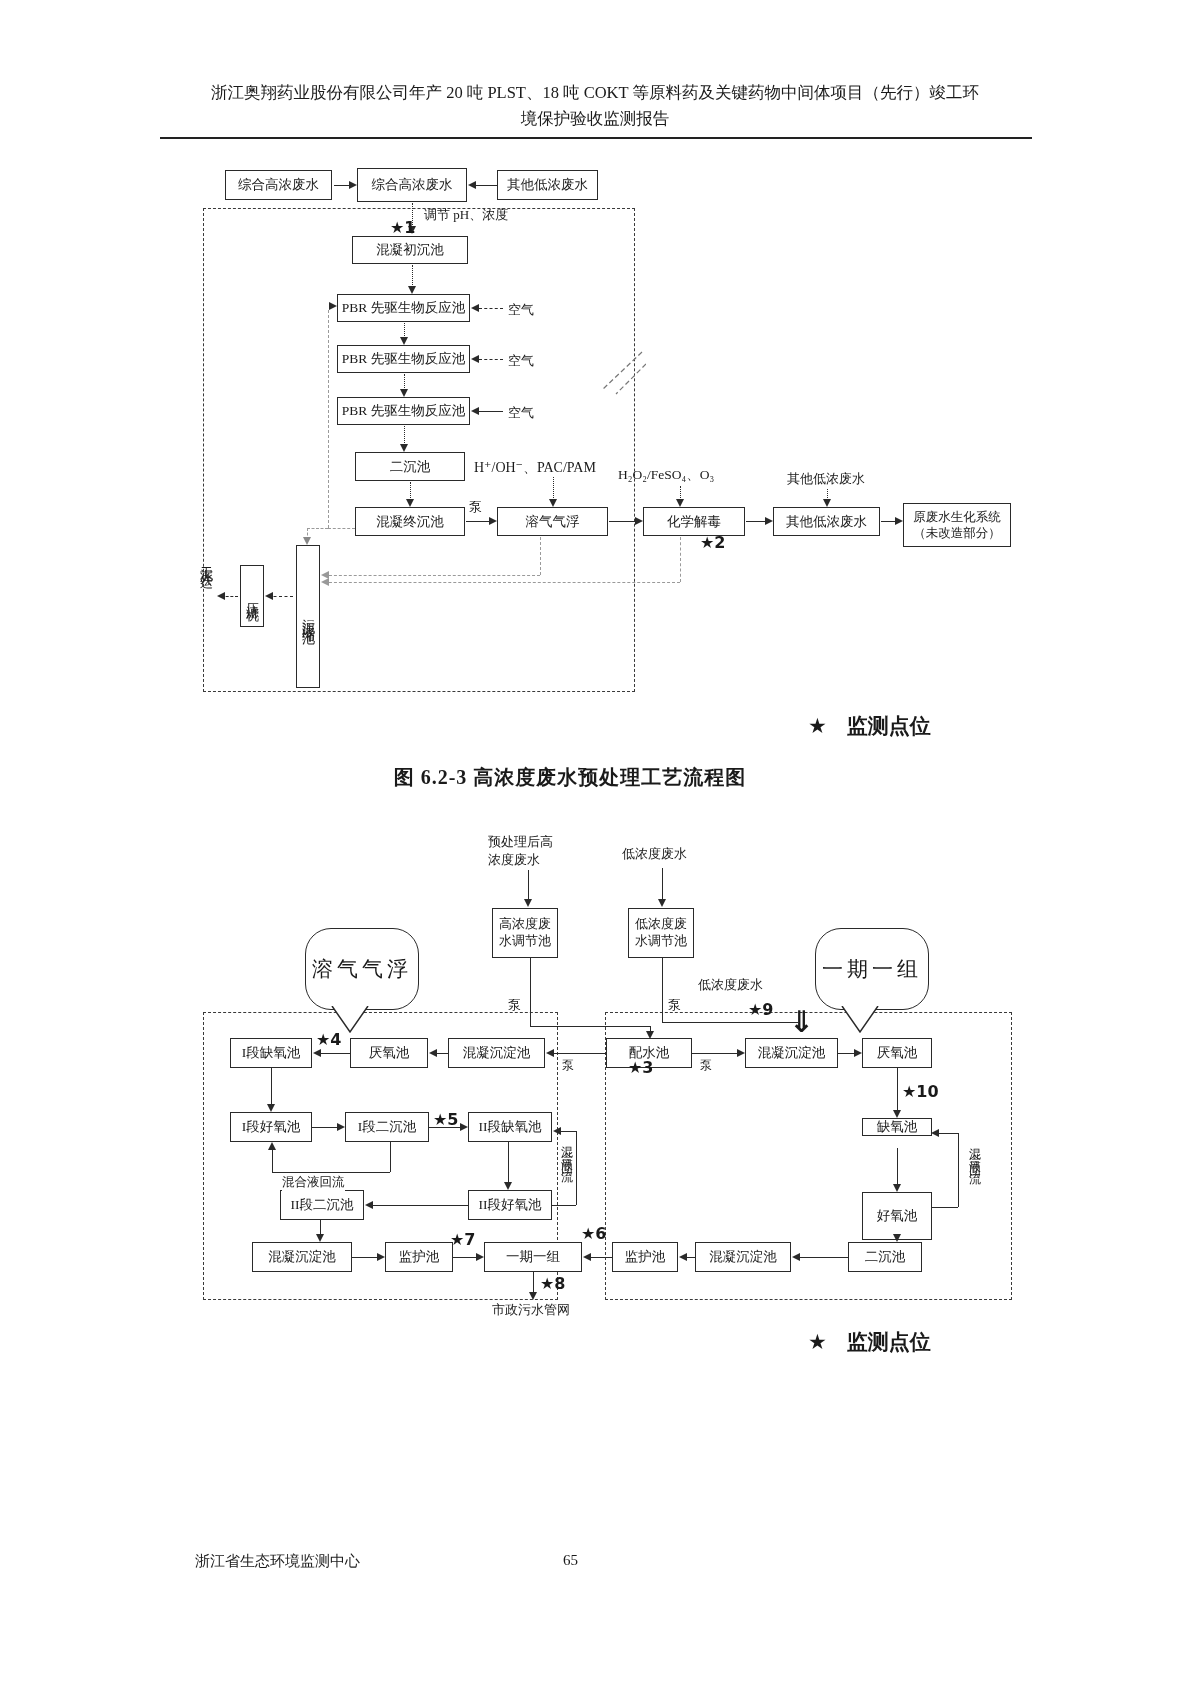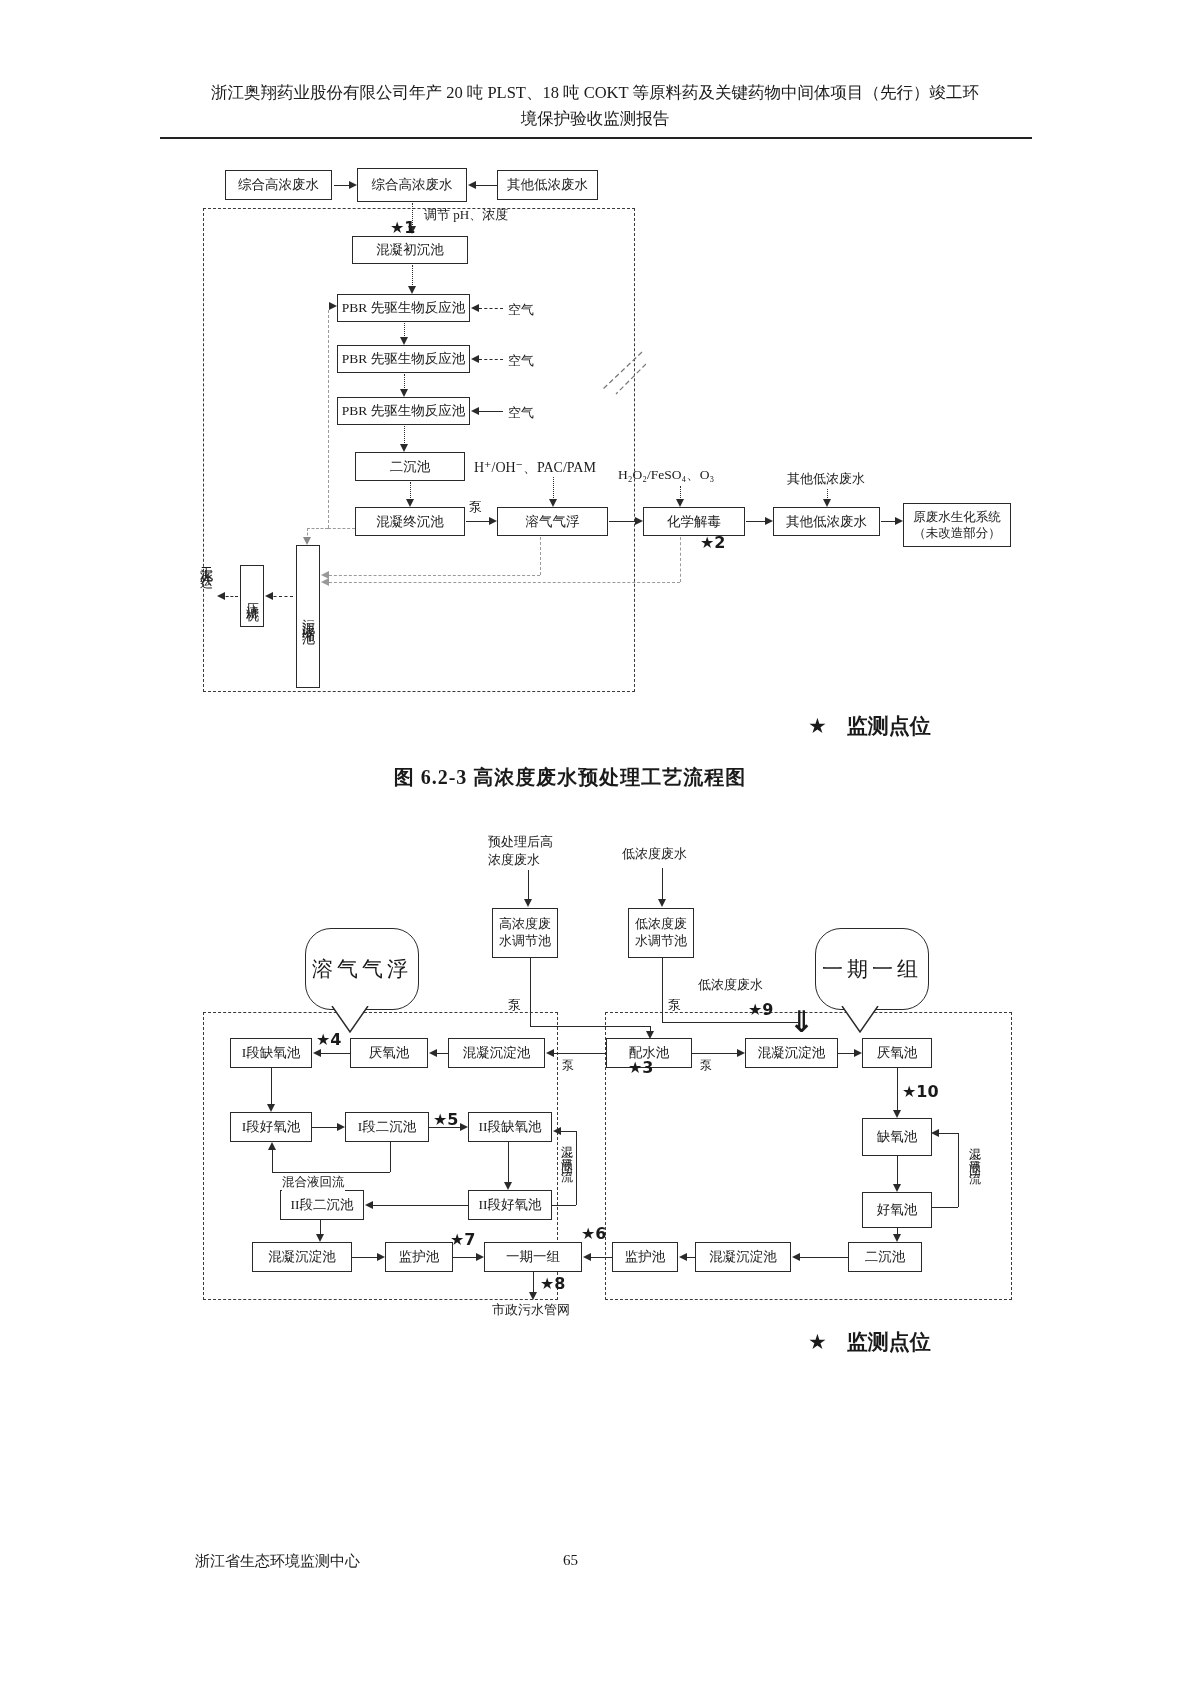--- a/index.html
+++ b/index.html
@@ -222,21 +222,21 @@
   <div class="ln v" style="left:271px;top:1068px;height:37px"></div>
   <div class="a ad" style="left:267px;top:1104px"></div>
   <div class="ln v" style="left:897px;top:1068px;height:43px"></div>
   <div class="a ad" style="left:893px;top:1110px"></div>
   <div class="s" style="left:902px;top:1082px">★10</div>
 
   <div class="b" style="left:230px;top:1112px;width:82px;height:30px">I段好氧池</div>
   <div class="b" style="left:345px;top:1112px;width:84px;height:30px">I段二沉池</div>
   <div class="s" style="left:433px;top:1110px">★5</div>
   <div class="b" style="left:468px;top:1112px;width:84px;height:30px">II段缺氧池</div>
-  <div class="b" style="left:862px;top:1118px;width:70px;height:38px">缺氧池</div>
+  <div class="b" style="left:862px;top:1118px;width:70px;height:18px">缺氧池</div>
 
   <div class="ln h" style="left:312px;top:1127px;width:25px"></div>
   <div class="a ar" style="left:337px;top:1123px"></div>
   <div class="ln h" style="left:429px;top:1127px;width:31px"></div>
   <div class="a ar" style="left:460px;top:1123px"></div>
 
   <div class="ln v" style="left:390px;top:1142px;height:30px"></div>
   <div class="ln h" style="left:272px;top:1172px;width:118px"></div>
   <div class="ln v" style="left:272px;top:1150px;height:22px"></div>
   <div class="a au" style="left:268px;top:1142px"></div>
@@ -248,21 +248,21 @@
   <div class="b" style="left:280px;top:1190px;width:84px;height:30px">II段二沉池</div>
   <div class="b" style="left:468px;top:1190px;width:84px;height:30px">II段好氧池</div>
   <div class="a al" style="left:365px;top:1201px"></div>
   <div class="ln h" style="left:373px;top:1205px;width:95px"></div>
   <div class="ln h" style="left:552px;top:1205px;width:24px"></div>
   <div class="ln v" style="left:576px;top:1131px;height:74px"></div>
   <div class="ln h" style="left:560px;top:1131px;width:16px"></div>
   <div class="a al" style="left:553px;top:1127px"></div>
   <div class="vt" style="left:558px;top:1136px;font-size:12px;letter-spacing:6px">混合液回流</div>
 
-  <div class="b" style="left:862px;top:1192px;width:70px;height:36px">好氧池</div>
+  <div class="b" style="left:862px;top:1192px;width:70px;height:48px">好氧池</div>
   <div class="ln v" style="left:897px;top:1148px;height:36px"></div>
   <div class="a ad" style="left:893px;top:1184px"></div>
   <div class="ln h" style="left:932px;top:1207px;width:26px"></div>
   <div class="ln v" style="left:958px;top:1133px;height:74px"></div>
   <div class="ln h" style="left:938px;top:1133px;width:20px"></div>
   <div class="a al" style="left:931px;top:1129px"></div>
   <div class="vt" style="left:966px;top:1138px;font-size:12px;letter-spacing:6px">混合液回流</div>
   <div class="ln v" style="left:897px;top:1222px;height:13px"></div>
   <div class="a ad" style="left:893px;top:1234px"></div>
 

